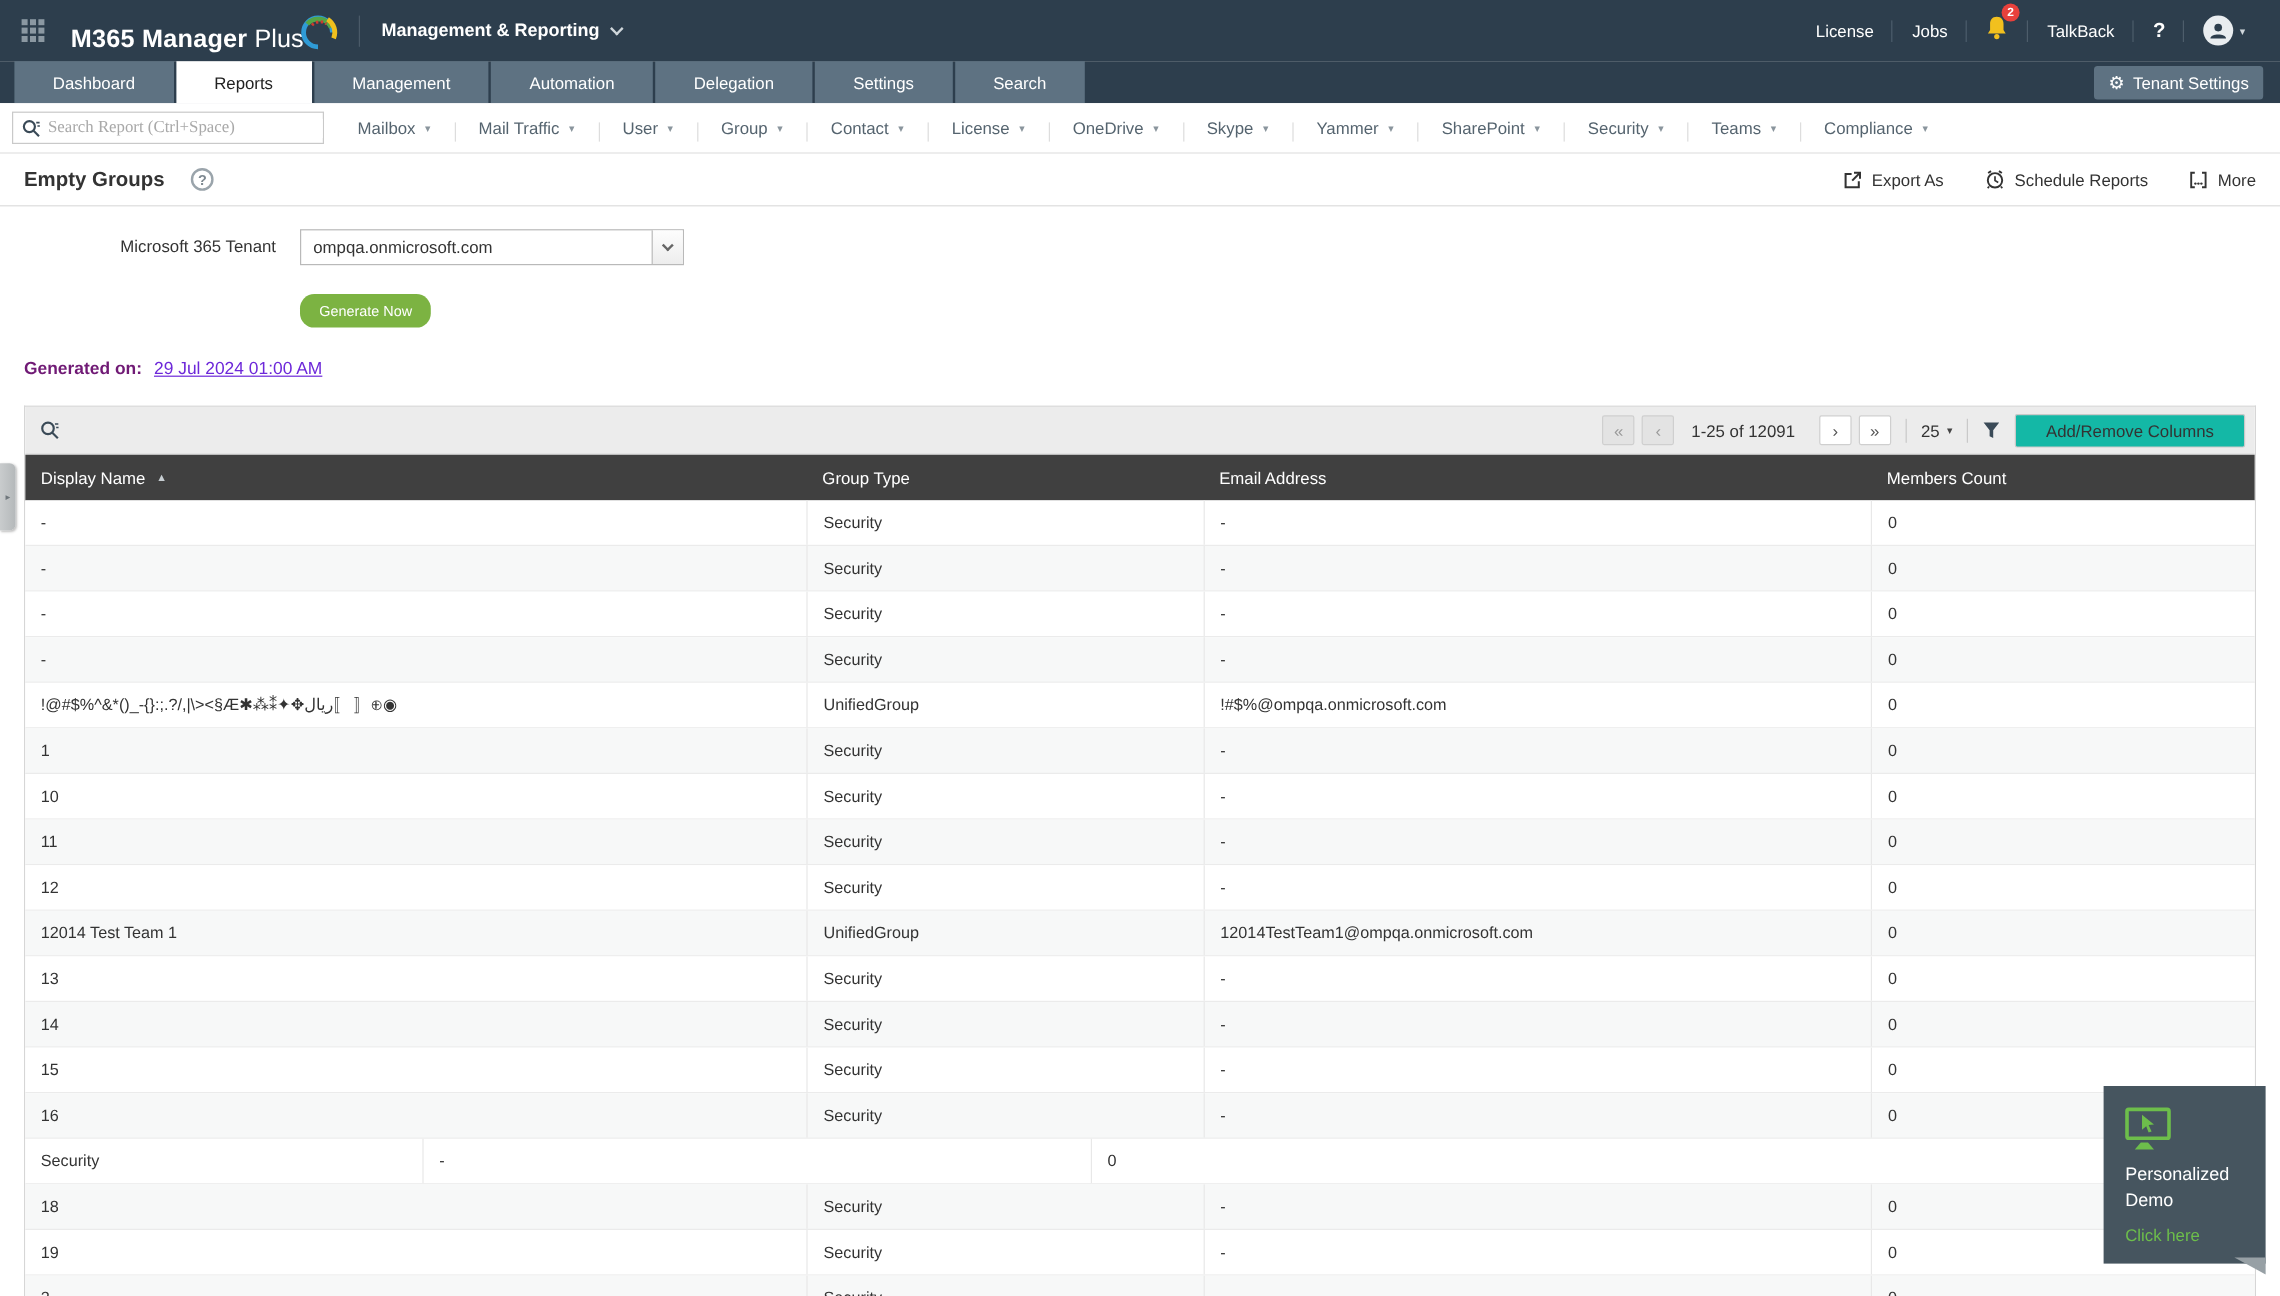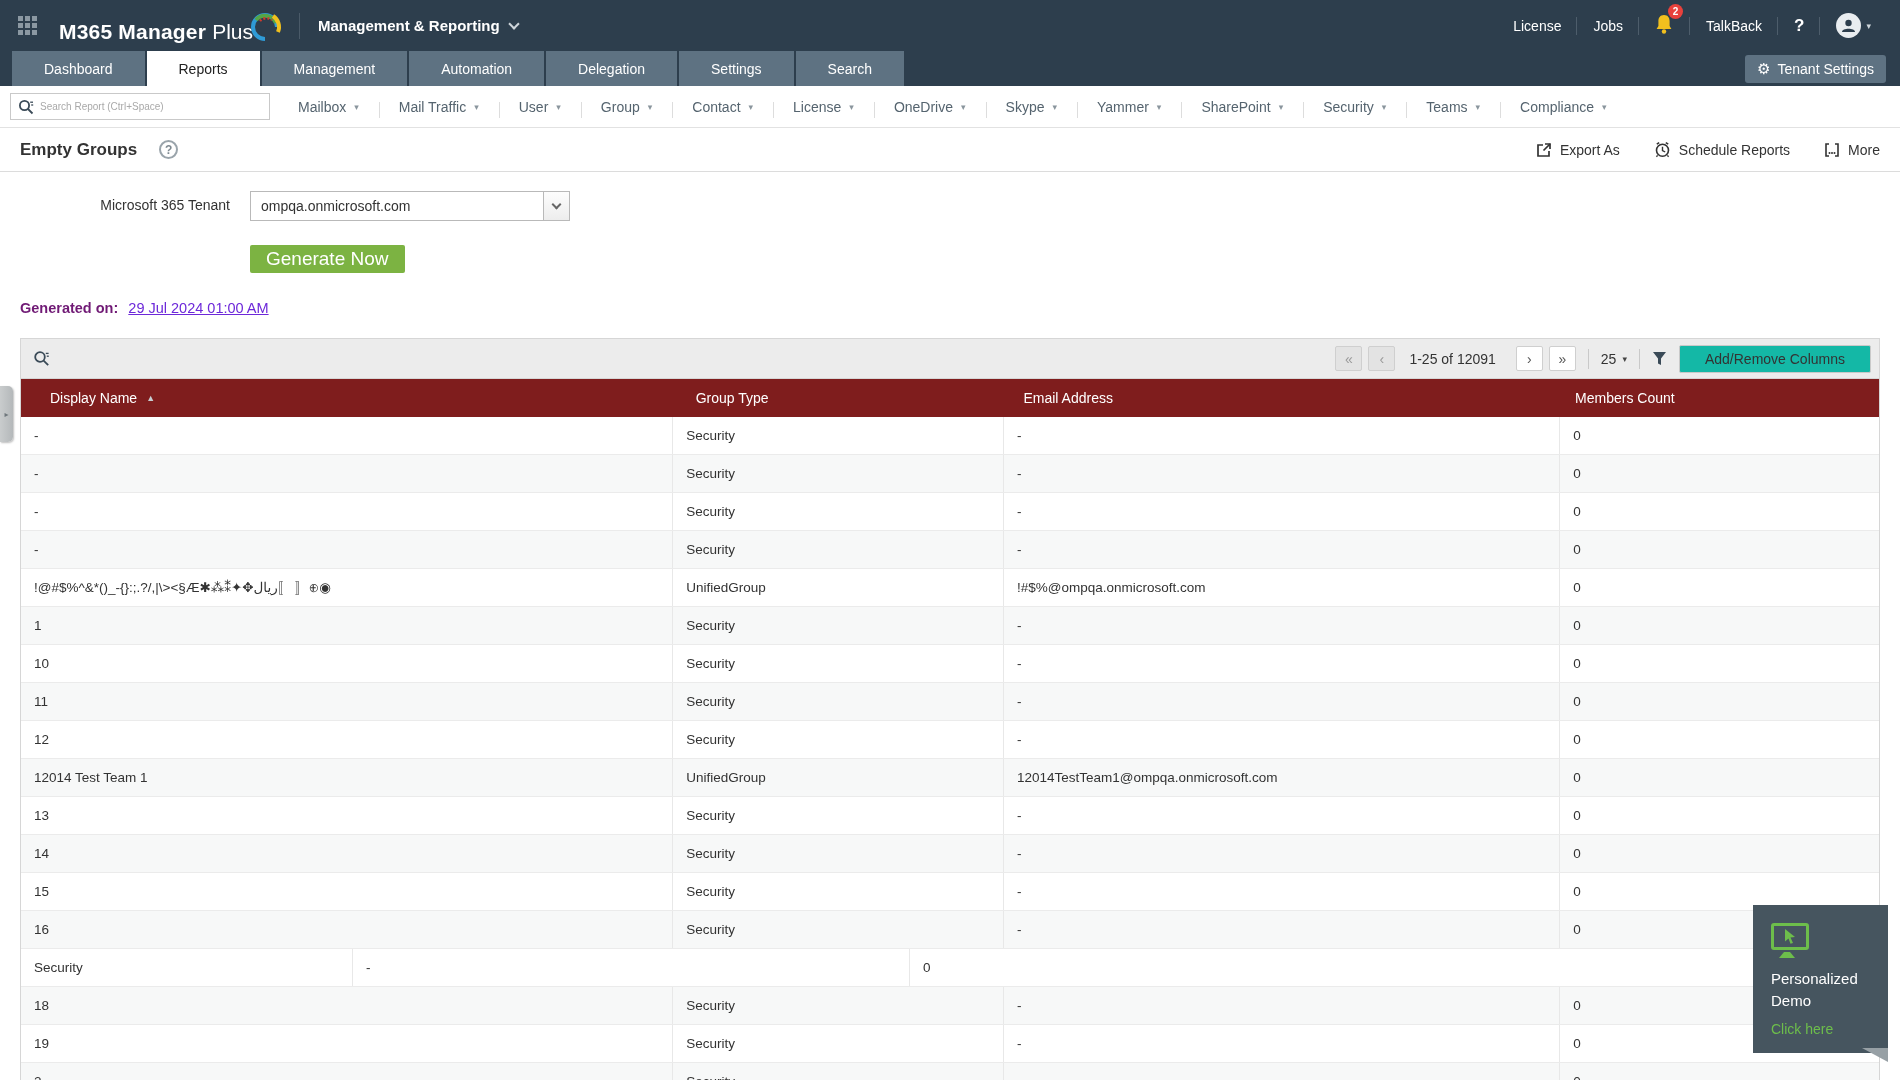--- a/index.html
+++ b/index.html
@@ -46,22 +46,22 @@
                 color:#fff; font-size:14px; height:28px; border-radius:3px; display:flex;
                 align-items:center; padding:0 12px; cursor:pointer; }
   .tenant-btn .gear { font-size:15px; margin-right:7px; }
 
   
   .filterbar { position:absolute; left:0; top:86px; width:1900px; height:42px; background:#fff;
                border-bottom:1px solid #e2e2e2; display:flex; align-items:center; }
   .search-box { margin-left:10px; width:260px; height:27px; border:1px solid #c9c9c9;
                 display:flex; align-items:center; background:#fff; }
   .search-box svg { margin:0 6px 0 7px; flex:none; }
-  .search-box input { border:none; outline:none; width:100%; font-size:10px; color:#444;
-                      font-family:Liberation Sans, sans-serif; }
+  .search-box input { border:none; outline:none; width:100%; font-size:14px; color:#444;
+                      font-family:Liberation Serif, serif; }
   .search-box input::placeholder { color:#a9a9a9; }
   .fmenus { display:flex; align-items:center; margin-left:8px; }
   .fmenu { display:flex; align-items:center; padding:0 20px; font-size:14px; color:#55646f;
            cursor:pointer; position:relative; white-space:nowrap; }
   .fmenu + .fmenu::before { content:""; position:absolute; left:0; top:3px; width:1px; height:16px;
                             background:#ddd; }
   .fmenu .caret { font-size:9px; color:#8a959d; margin-left:8px; }
 
   
   .titlerow { position:absolute; left:0; top:128px; width:1900px; height:44px;
@@ -80,22 +80,22 @@
   .tenant-select { position:absolute; left:250px; top:191px; width:320px; height:30px;
                    border:1px solid #b9b9b9; background:#fff; display:flex; align-items:center;
                    cursor:pointer; }
   .tenant-select .val { flex:1; font-size:14px; color:#333; padding-left:10px; }
   .tenant-select .dd { width:26px; height:100%; border-left:1px solid #b9b9b9;
                        background:linear-gradient(#fdfdfd,#ededed); display:flex; align-items:center;
                        justify-content:center; }
   .tenant-select .dd .chev2 { width:7px; height:7px; border-right:2px solid #666;
                               border-bottom:2px solid #666; transform:rotate(45deg); margin-top:-3px; }
   .gen-btn { position:absolute; left:250px; top:245px; height:28px; background:#7cb342;
-             color:#fff; border:none; font-size:19px; padding:0 16px; cursor:pointer;
-             font-family:"Liberation Sans", sans-serif; border-radius:2px; }
+             color:#fff; border:none; font-size:12px; padding:0 16px; cursor:pointer;
+             font-family:"Liberation Sans", sans-serif; border-radius:12px; }
   .gen-line { position:absolute; left:20px; top:300px; font-size:14.5px; }
   .gen-line .lbl { font-weight:bold; color:#701a75; }
   .gen-line .val { color:#6d28d9; margin-left:6px;text-decoration:underline; }
 
   
   .tablewrap { position:absolute; left:20px; top:338px; width:1860px; height:742px; overflow:hidden;
                border:1px solid #d6d6d6; border-bottom:none; }
   .t-toolbar { height:40px; background:#ececec; display:flex; align-items:center;
                border-bottom:1px solid #d6d6d6; }
   .t-toolbar .tsearch { margin-left:12px; cursor:pointer; display:flex; align-items:center; }
@@ -105,22 +105,22 @@
   .pgbtn.disabled { background:#e3e3e3; color:#9a9a9a; cursor:default; }
   .pgbtn.on { background:#fff; color:#555; }
   .pg-range { font-size:14px; color:#333; margin:0 14px; white-space:nowrap; }
   .t-sep { width:1px; height:20px; background:#c9c9c9; margin:0 12px; }
   .psize { font-size:14px; color:#333; display:flex; align-items:center; cursor:pointer; }
   .psize .caret { font-size:9px; color:#444; margin-left:6px; }
   .funnel { cursor:pointer; display:flex; align-items:center; }
   .addrem { background:#14b8a6; border:1px solid #c9c9c9; border-radius:2px; height:28px;
             font-size:14px; color:#333; padding:0 25px; margin-left:12px; cursor:pointer;
             font-family:"Liberation Sans", sans-serif; white-space:nowrap; }
-  .t-head { height:38px; background:#7f1d1d; display:flex; align-items:center; color:#fff;
-            font-size:14px;padding-left:16px; }
+  .t-head { height:38px; background:#404040; display:flex; align-items:center; color:#fff;
+            font-size:14px; }
   .th { padding-left:13px; display:flex; align-items:center; }
   .sort { font-size:9px; color:#c7ced2; margin-left:9px; }
   .c0 { width:652px; } .c1 { width:331px; } .c2 { width:557px; } .c3 { width:320px; }
   .trow { height:38px; display:flex; align-items:center; font-size:13.5px; color:#333;
           border-bottom:1px solid #ebebeb; background:#fff; }
   .trow:nth-child(even) { background:#f7f8f8; }
   .td { padding-left:13px; height:100%; display:flex; align-items:center; overflow:hidden;
         white-space:nowrap; }
   .td + .td { border-left:1px solid #e8e8e8; }
 

